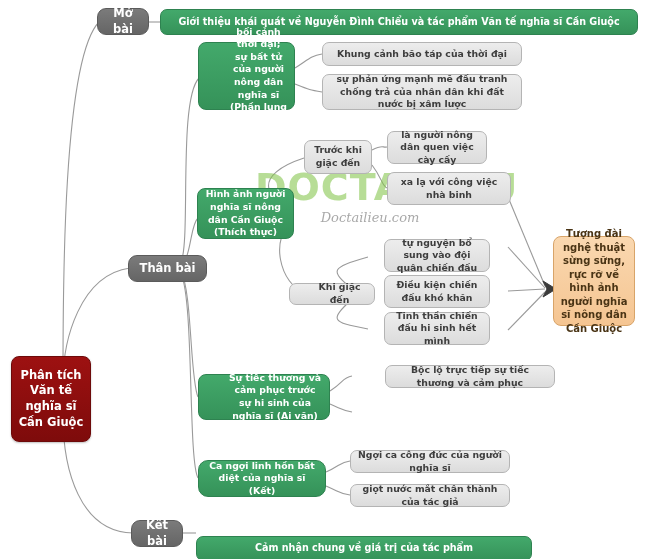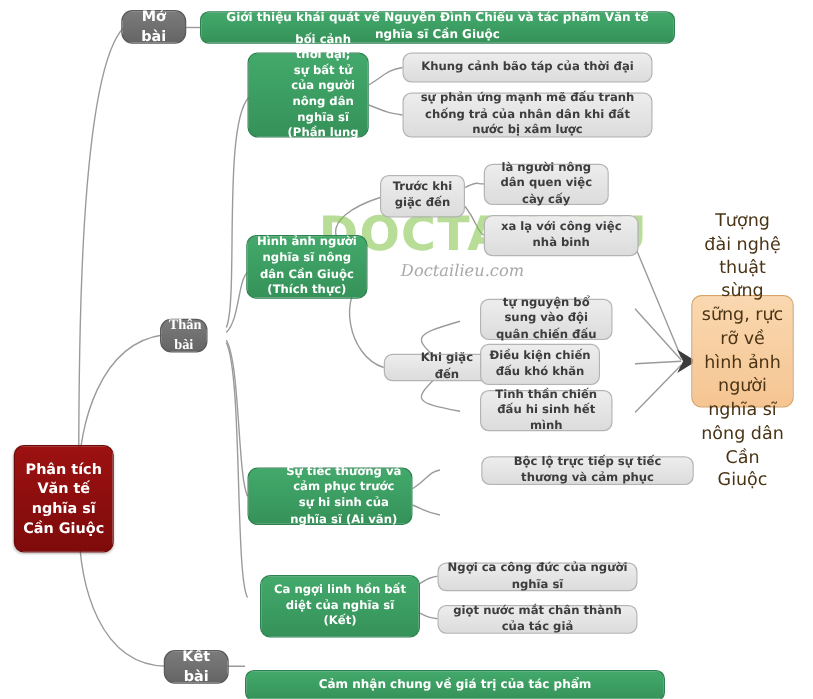--- a/index.html
+++ b/index.html
@@ -104,22 +104,22 @@
     color:#3d3d3d;
     font-weight:bold;
     font-size:9.3px;
   }
   .n-orange{
     background:#f8cfa2;
     background:linear-gradient(180deg,#fad8b0 0%,#f5c592 100%);
     border:1px solid #d8a469;
     border-radius:8px;
     color:#4a3415;
-    font-weight:normal;
-    font-size:14px;
+    font-weight:bold;
+    font-size:10px;
   }
 </style>
 </head>
 <body>
 
 <div id="stage">
 
   <svg class="wires" viewBox="0 0 650 559" xmlns="http://www.w3.org/2000/svg">
     <g fill="none" stroke="#9a9a9a" stroke-width="1.1">
 
@@ -173,29 +173,29 @@
   </div>
 
   <div class="node n-root" style="left:11px;top:356px;width:80px;height:86px;">
     <span>Phân tích Văn tế nghĩa sĩ Cần Giuộc</span>
   </div>
 
   <div class="node n-sect" style="left:97px;top:8px;width:52px;height:27px;">
     <span>Mở bài</span>
   </div>
 
-  <div class="node n-sect" style="left:128px;top:255px;width:38px;height:27px;font-family:Liberation Serif, serif;">
+  <div class="node n-sect" style="left:128px;top:255px;width:79px;height:27px;">
     <span>Thân bài</span>
   </div>
 
   <div class="node n-sect" style="left:131px;top:520px;width:52px;height:27px;">
     <span>Kết bài</span>
   </div>
 
-  <div class="node n-greenwide" style="left:160px;top:9px;width:380px;height:26px;justify-content:center;">
+  <div class="node n-greenwide" style="left:160px;top:9px;width:478px;height:26px;justify-content:center;">
     <span>Giới thiệu khái quát về Nguyễn Đình Chiểu và tác phẩm Văn tế nghĩa sĩ Cần Giuộc</span>
   </div>
 
   <div class="node n-green" style="left:198px;top:42px;width:97px;height:68px;padding-left:30px;">
     <span>bối cảnh thời đại; sự bất tử của người nông dân nghĩa sĩ (Phần lung khởi)</span>
   </div>
 
   <div class="node n-gray" style="left:322px;top:42px;width:200px;height:24px;">
     <span>Khung cảnh bão táp của thời đại</span>
   </div>
@@ -213,50 +213,50 @@
   </div>
 
   <div class="node n-gray" style="left:387px;top:131px;width:100px;height:33px;">
     <span>là người nông dân quen việc cày cấy</span>
   </div>
 
   <div class="node n-gray" style="left:387px;top:172px;width:124px;height:33px;">
     <span>xa lạ với công việc nhà binh</span>
   </div>
 
-  <div class="node n-graysm" style="left:307px;top:283px;width:86px;height:22px;padding-left:21px;">
+  <div class="node n-graysm" style="left:289px;top:283px;width:86px;height:22px;padding-left:21px;">
     <span>Khi giặc đến</span>
   </div>
 
   <div class="node n-gray" style="left:384px;top:239px;width:106px;height:33px;">
     <span>tự nguyện bổ sung vào đội quân chiến đấu</span>
   </div>
 
-  <div class="node n-gray" style="left:384px;top:275px;width:96px;height:33px;">
+  <div class="node n-gray" style="left:384px;top:275px;width:106px;height:33px;">
     <span>Điều kiện chiến đấu khó khăn</span>
   </div>
 
   <div class="node n-gray" style="left:384px;top:312px;width:106px;height:33px;">
     <span>Tinh thần chiến đấu hi sinh hết mình</span>
   </div>
 
   <div class="node n-orange" style="left:553px;top:236px;width:82px;height:90px;">
     <span>Tượng đài nghệ thuật sừng sững, rực rỡ về hình ảnh người nghĩa sĩ nông dân Cần Giuộc</span>
   </div>
 
   <div class="node n-green" style="left:198px;top:374px;width:132px;height:46px;padding-left:28px;">
     <span>Sự tiếc thương và cảm phục trước sự hi sinh của nghĩa sĩ (Ai vãn)</span>
   </div>
 
   <div class="node n-gray" style="left:352px;top:365px;width:170px;height:23px;margin-left:33px;">
     <span>Bộc lộ trực tiếp sự tiếc thương và cảm phục</span>
   </div>
 
 
-  <div class="node n-green" style="left:208px;top:460px;width:128px;height:50px;">
+  <div class="node n-green" style="left:198px;top:460px;width:128px;height:37px;border-radius:10px;">
     <span>Ca ngợi linh hồn bất diệt của nghĩa sĩ (Kết)</span>
   </div>
 
   <div class="node n-gray" style="left:350px;top:450px;width:160px;height:23px;">
     <span>Ngợi ca công đức của người nghĩa sĩ</span>
   </div>
 
   <div class="node n-gray" style="left:350px;top:484px;width:160px;height:23px;">
     <span>giọt nước mắt chân thành của tác giả</span>
   </div>

